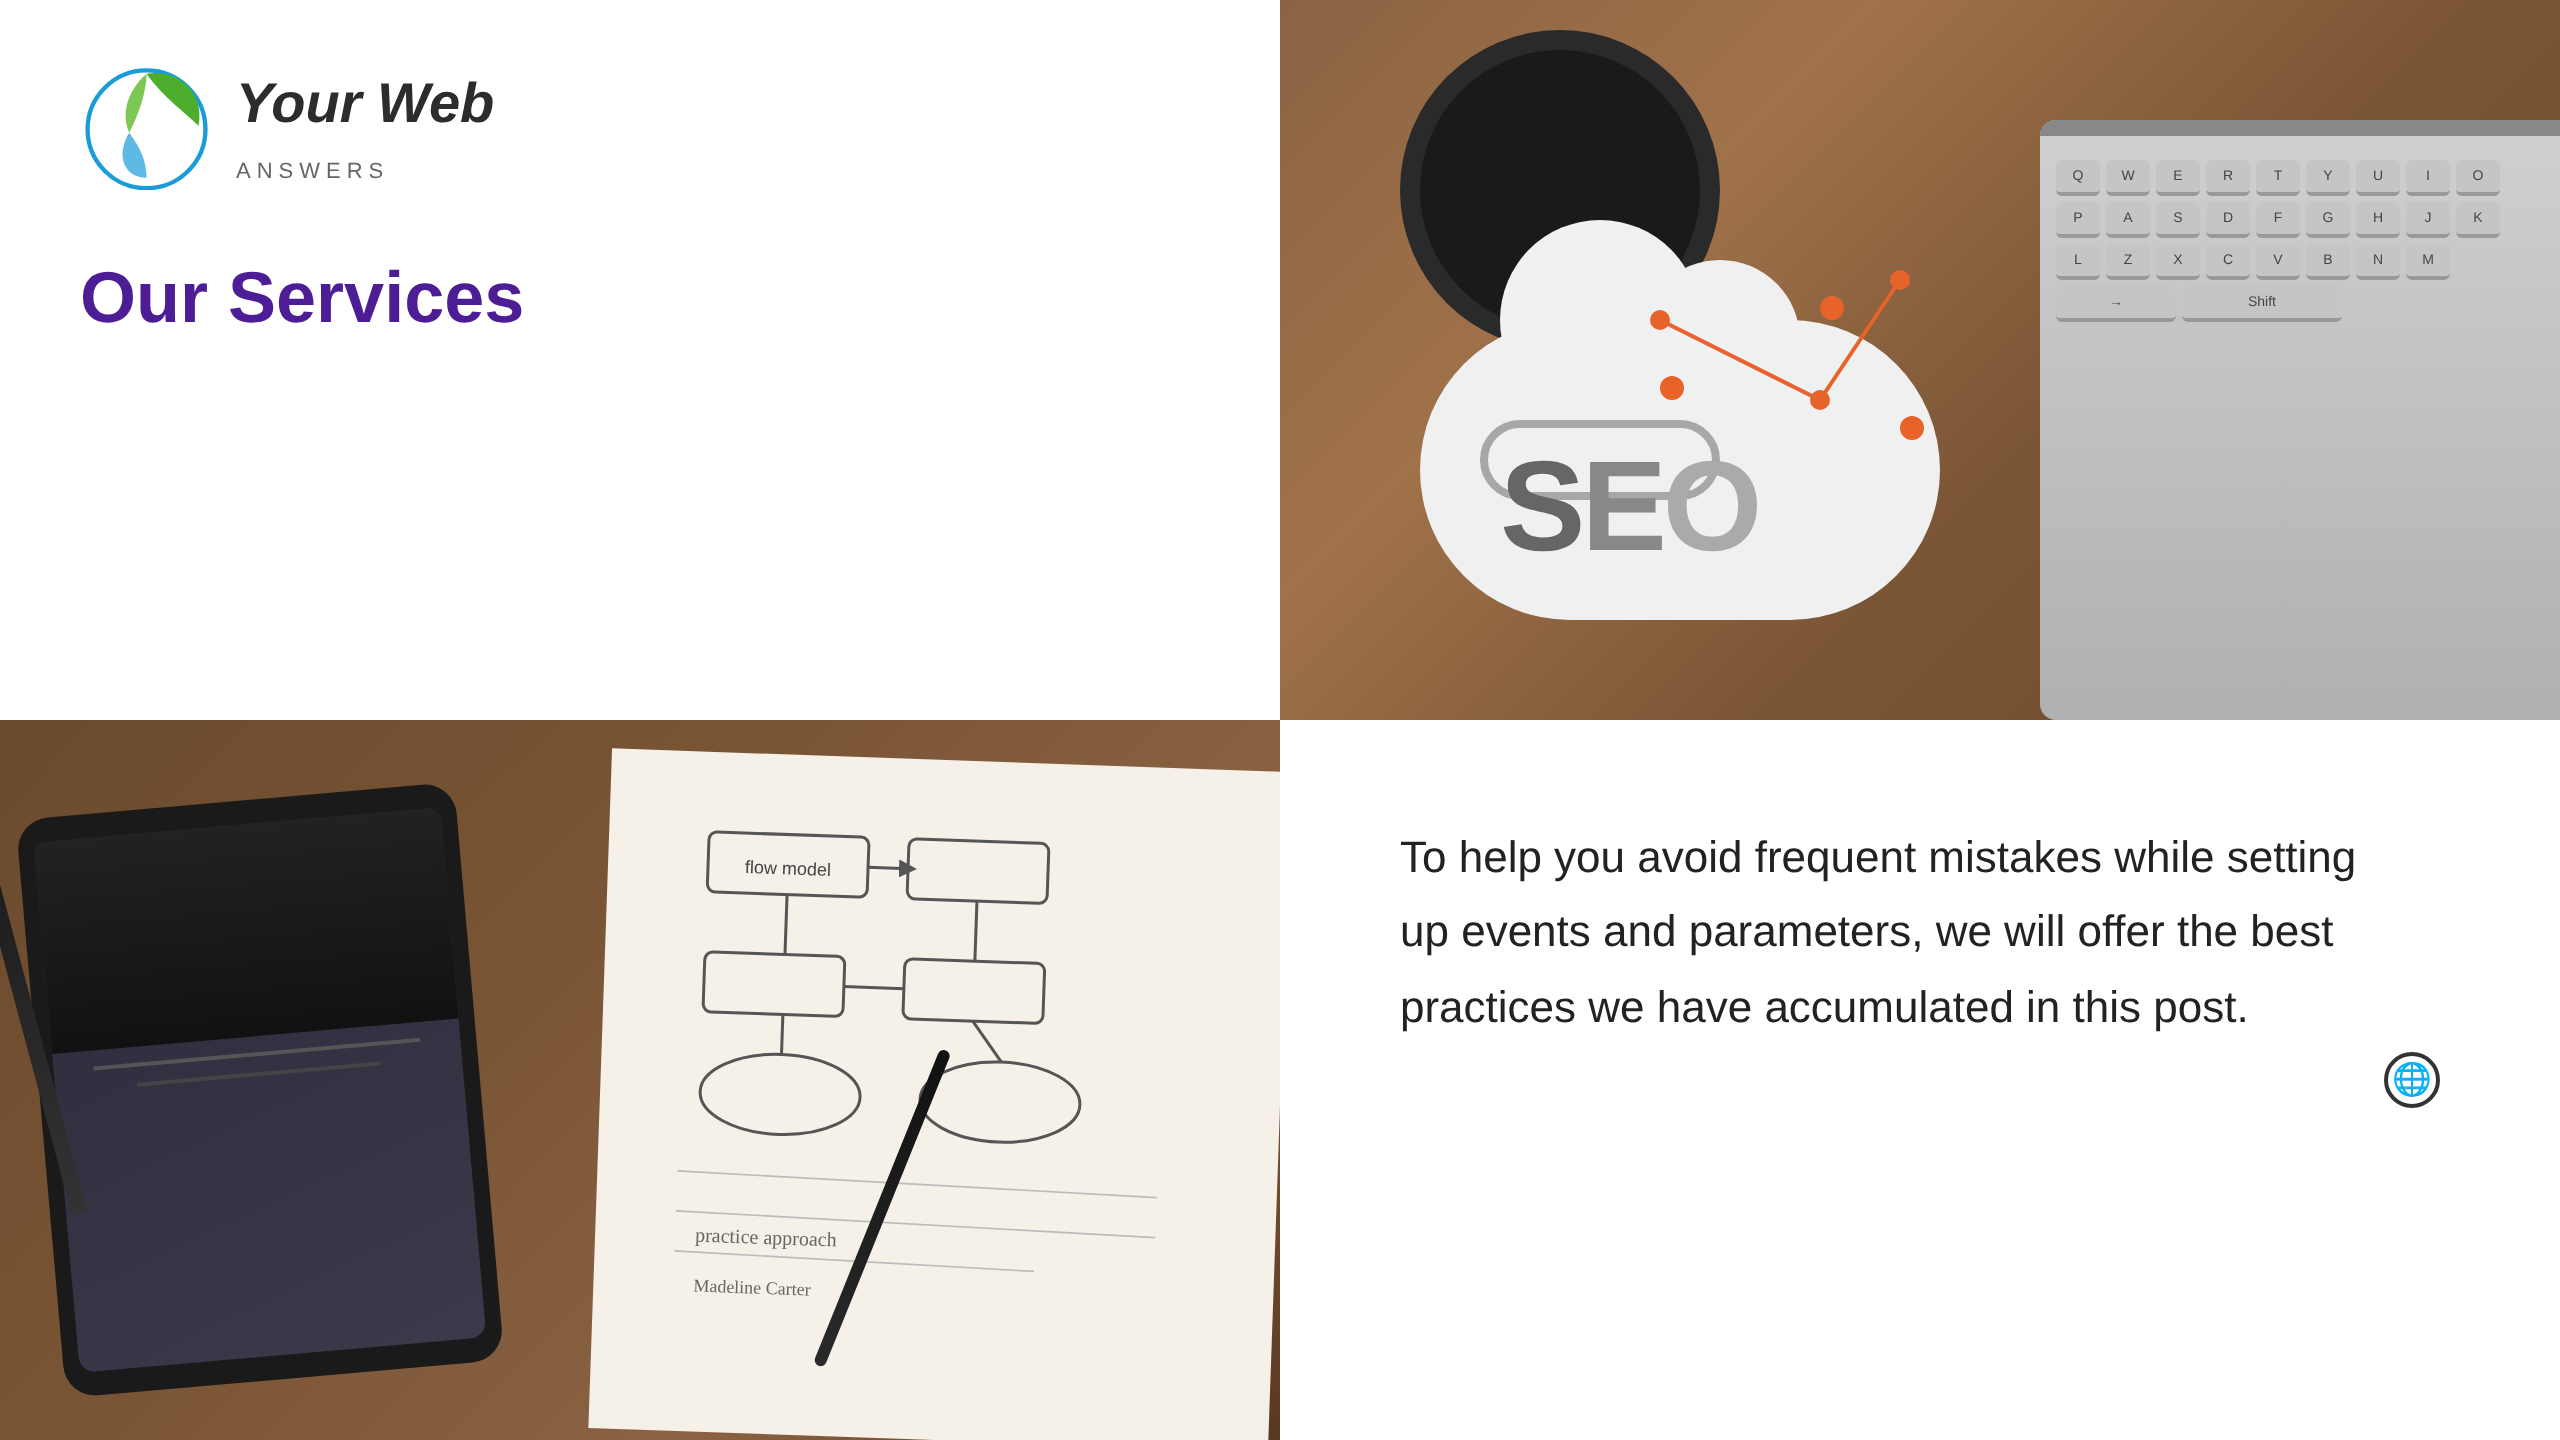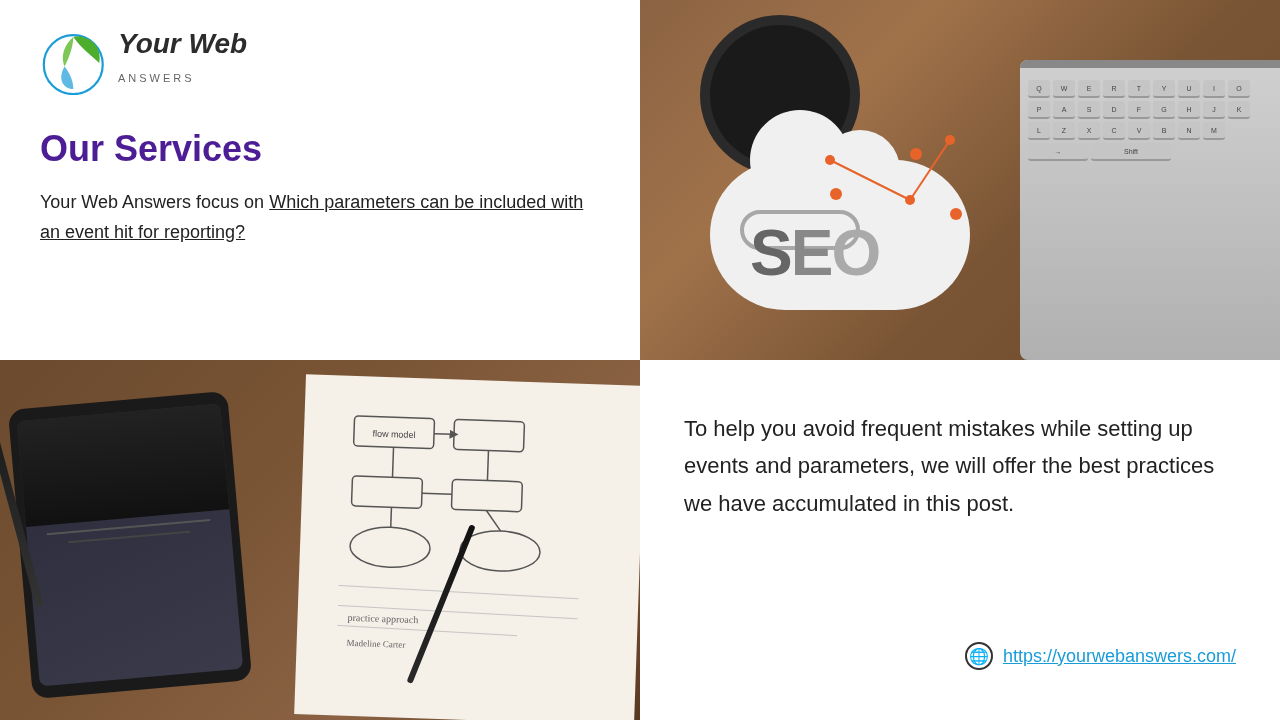--- a/index.html
+++ b/index.html
@@ -24,21 +24,21 @@
       background: #ffffff;
       padding: 30px 40px 30px 40px;
       display: flex;
       flex-direction: column;
       justify-content: flex-start;
     }
 
     
     .logo-area {
       display: flex;
-      align-items: flex-start;
+      align-items: center;
       margin-bottom: 28px;
     }
 
     .logo-icon {
       width: 70px;
       height: 70px;
       position: relative;
       margin-right: 8px;
     }
 
@@ -279,23 +279,23 @@
       height: 200px;
       background: linear-gradient(180deg, #1a1a1a, #333);
       border-radius: 4px 4px 1px 1px;
       transform: rotate(-15deg);
       z-index: 8;
     }
 
     
     .panel-bottom-right {
       background: #ffffff;
-      padding: 50px 44px;
-      display: flex;
-      flex-direction: column;
+      padding: 50px 60px;
+      display: flex;
+      flex-direction: row;
       justify-content: space-between;
     }
 
     .description-text {
       font-size: 22px;
       color: #222;
       line-height: 1.7;
     }
 
     .website-link-row {
@@ -349,24 +349,20 @@
         </svg>
       </div>
       <div class="logo-text-group">
         <span class="logo-main">Your Web</span>
         <span class="logo-sub">ANSWERS</span>
       </div>
     </div>
 
     <h2 class="services-heading">Our Services</h2>
 
-    <p class="services-body">
-      <span>Your Web Answers focus on</span>
-      <a href="#"><span>Which parameters can be included with an event hit for reporting?</span></a>
-    </p>
   </div>
 
   <div class="panel-top-right">
     <div class="seo-visual">
       <div class="desk-bg"></div>
 
       <div class="coffee-cup"></div>
 
       <div style="position:absolute;top:210px;left:100px;width:120px;height:40px;border:4px solid #888;border-radius:30px;z-index:5;opacity:0.7;"></div>
 
@@ -473,17 +469,16 @@
 
       <div style="position:absolute;bottom:30px;left:140px;width:6px;height:170px;background:linear-gradient(180deg,#111,#2a2a2a);border-radius:3px;transform:rotate(20deg);z-index:10;"></div>
     </div>
   </div>
 
   <div class="panel-bottom-right">
     <p class="description-text">To help you avoid frequent mistakes while setting up events and parameters, we will offer the best practices we have accumulated in this post.</p>
 
     <div class="website-link-row">
       <div class="globe-icon">🌐</div>
-      <a class="website-url" href="#">https://yourwebanswers.com/</a>
     </div>
   </div>
 
 </div>
 
 </body></html>

